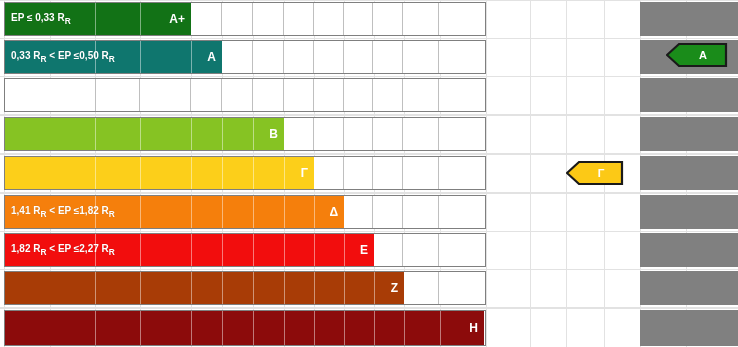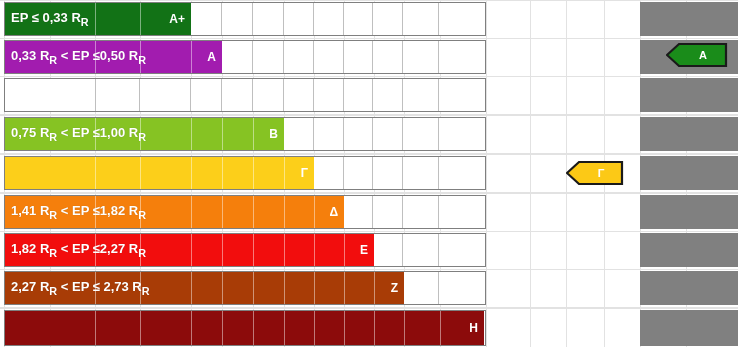--- a/index.html
+++ b/index.html
@@ -53,21 +53,21 @@
     top:1px;
     bottom:1px;
     display:flex;
     align-items:center;
     box-sizing:border-box;
     z-index:2;
   }
   .bar-label{
     color:#ffffff;
     font-weight:bold;
-    font-size:13px;
+    font-size:10px;
     padding-left:6px;
     letter-spacing:0px;
     white-space:nowrap;
     text-shadow:0 0 1px rgba(0,0,0,.25);
   }
   .bar-grade{
     position:absolute;
     right:6px;
     color:#ffffff;
     font-weight:bold;
@@ -185,21 +185,21 @@
           <div class="cell" style="width: 31px; border-right-color: rgb(191, 191, 191);"></div>
           <div class="cell" style="width: 31px; border-right-color: rgb(191, 191, 191);"></div>
           <div class="cell" style="width: 31px; border-right-color: rgb(191, 191, 191);"></div>
           <div class="cell" style="width: 30px; border-right-color: rgb(191, 191, 191);"></div>
           <div class="cell" style="width: 30px; border-right-color: rgb(191, 191, 191);"></div>
           <div class="cell" style="width: 30px; border-right-color: rgb(191, 191, 191);"></div>
           <div class="cell" style="width: 30px; border-right-color: rgb(191, 191, 191);"></div>
           <div class="cell" style="width: 36px; border-right-color: rgb(191, 191, 191);"></div>
           <div class="cell" style="width: 46px; border-right-color: rgb(191, 191, 191);"></div>
         </div>
-        <div class="bar" style="width: 217px; background: #a21caf;">
+        <div class="bar" style="width: 217px; background: #0f766e;">
           <div class="bar-seg" style="left: 90px;"></div>
           <div class="bar-seg" style="left: 135px;"></div>
           <div class="bar-seg" style="left: 186px;"></div>
           <div class="bar-label">0,33 R<sub>R</sub> &lt; EP ≤0,50 R<sub>R</sub></div>
           <div class="bar-grade">A</div>
         </div>
       </div>
       <div class="row" style="top: 78px; height: 34px; width: 738px;">
         <div class="row-table" style="width: 482px; border-color: rgb(127, 127, 127);">
           <div class="cell" style="width: 91px; border-right-color: rgb(191, 191, 191);"></div>
@@ -230,21 +230,20 @@
           <div class="cell" style="width: 30px; border-right-color: rgb(191, 191, 191);"></div>
           <div class="cell" style="width: 36px; border-right-color: rgb(191, 191, 191);"></div>
           <div class="cell" style="width: 46px; border-right-color: rgb(191, 191, 191);"></div>
         </div>
         <div class="bar" style="width: 279px; background: rgb(134, 195, 35);">
           <div class="bar-seg" style="left: 90px;"></div>
           <div class="bar-seg" style="left: 135px;"></div>
           <div class="bar-seg" style="left: 186px;"></div>
           <div class="bar-seg" style="left: 217px;"></div>
           <div class="bar-seg" style="left: 248px;"></div>
-          <div class="bar-label">0,75 R<sub>R</sub> &lt; EP ≤1,00 R<sub>R</sub></div>
           <div class="bar-grade">B</div>
         </div>
       </div>
       <div class="row" style="top: 156px; height: 34px; width: 738px;">
         <div class="row-table" style="width: 482px; border-color: rgb(127, 127, 127);">
           <div class="cell" style="width: 91px; border-right-color: rgb(191, 191, 191);"></div>
           <div class="cell" style="width: 45px; border-right-color: rgb(191, 191, 191);"></div>
           <div class="cell" style="width: 51px; border-right-color: rgb(191, 191, 191);"></div>
           <div class="cell" style="width: 31px; border-right-color: rgb(191, 191, 191);"></div>
           <div class="cell" style="width: 31px; border-right-color: rgb(191, 191, 191);"></div>
@@ -339,21 +338,20 @@
         <div class="bar" style="width: 399px; background: rgb(168, 60, 6);">
           <div class="bar-seg" style="left: 90px;"></div>
           <div class="bar-seg" style="left: 135px;"></div>
           <div class="bar-seg" style="left: 186px;"></div>
           <div class="bar-seg" style="left: 217px;"></div>
           <div class="bar-seg" style="left: 248px;"></div>
           <div class="bar-seg" style="left: 279px;"></div>
           <div class="bar-seg" style="left: 309px;"></div>
           <div class="bar-seg" style="left: 339px;"></div>
           <div class="bar-seg" style="left: 369px;"></div>
-          <div class="bar-label">2,27 R<sub>R</sub> &lt;  EP ≤ 2,73 R<sub>R</sub></div>
           <div class="bar-grade">Z</div>
         </div>
       </div>
       <div class="row" style="top: 310px; height: 36px; width: 738px;">
         <div class="row-table" style="width: 482px; border-color: rgb(127, 127, 127);">
           <div class="cell" style="width: 91px; border-right-color: rgb(191, 191, 191);"></div>
           <div class="cell" style="width: 45px; border-right-color: rgb(191, 191, 191);"></div>
           <div class="cell" style="width: 51px; border-right-color: rgb(191, 191, 191);"></div>
           <div class="cell" style="width: 31px; border-right-color: rgb(191, 191, 191);"></div>
           <div class="cell" style="width: 31px; border-right-color: rgb(191, 191, 191);"></div>

